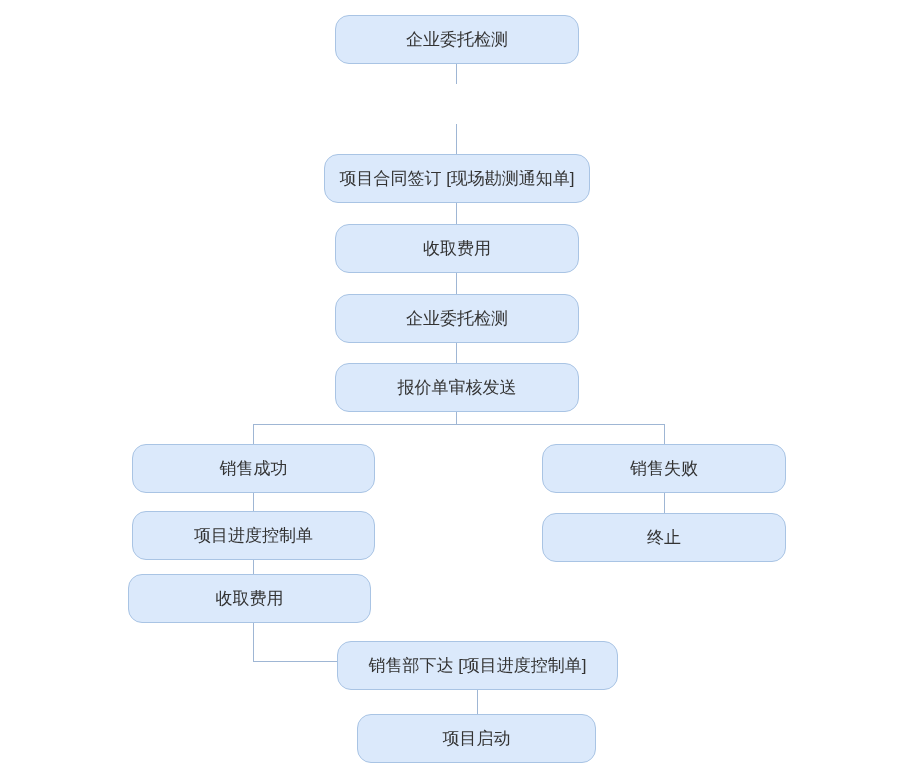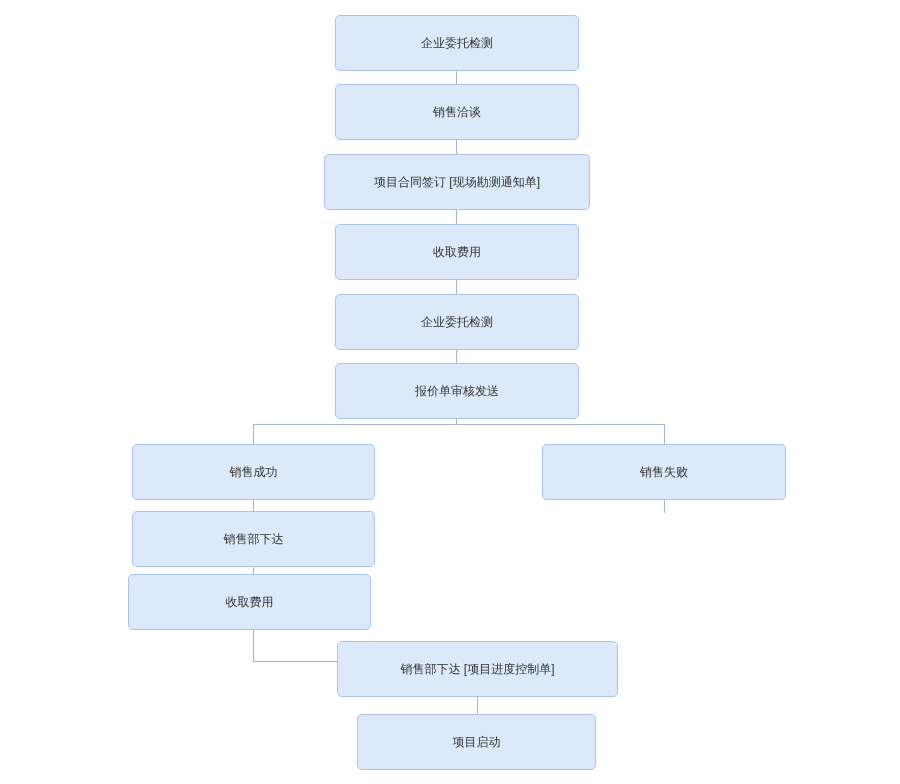--- a/index.html
+++ b/index.html
@@ -18,28 +18,28 @@
   }
   .canvas {
     position: relative;
     width: 900px;
     height: 784px;
     background: var(--background);
     overflow: hidden;
   }
   .node {
     position: absolute;
-    height: 56px;
+    height: 49px;
     background: var(--node-fill);
     border: 1px solid var(--node-border);
-    border-radius: 5px;
+    border-radius: 14px;
     display: flex;
     align-items: center;
     justify-content: center;
-    font-size: 12px;
+    font-size: 17px;
     color: var(--text);
     white-space: nowrap;
     line-height: 1;
   }
   .line {
     position: absolute;
     background: var(--connector);
   }
   .line.v { width: 1px; }
   .line.h { height: 1px; }
@@ -63,25 +63,25 @@
   <div class="line v" style="left:253px;top:484px;height:27px"></div>
   <div class="line v" style="left:253px;top:551px;height:23px"></div>
   <div class="line v" style="left:253px;top:614px;height:47px"></div>
   <div class="line h" style="left:253px;top:661px;width:84px"></div>
 
   <div class="line v" style="left:664px;top:484px;height:29px"></div>
 
   <div class="line v" style="left:477px;top:681px;height:33px"></div>
 
   <div class="node" style="left:335px;top:15px;width:244px">企业委托检测</div>
-  <div class="node" style="left:335px;top:84px;width:244px">销售洽谈</div>
   <div class="node" style="left:324px;top:154px;width:266px">项目合同签订 [现场勘测通知单]</div>
   <div class="node" style="left:335px;top:224px;width:244px">收取费用</div>
   <div class="node" style="left:335px;top:294px;width:244px">企业委托检测</div>
   <div class="node" style="left:132px;top:444px;width:243px">销售成功</div>
   <div class="node" style="left:335px;top:363px;width:244px">报价单审核发送</div>
   <div class="node" style="left:542px;top:444px;width:244px">销售失败</div>
-  <div class="node" style="left:132px;top:511px;width:243px">销售部下达</div>
+  <div class="node" style="left:132px;top:511px;width:243px">项目进度控制单</div>
+  <div class="node" style="left:542px;top:513px;width:244px">终止</div>
   <div class="node" style="left:128px;top:574px;width:243px">收取费用</div>
   <div class="node" style="left:357px;top:714px;width:239px">项目启动</div>
   <div class="node" style="left:337px;top:641px;width:281px">销售部下达 [项目进度控制单]</div>
 
 </div>
 
 </body></html>

